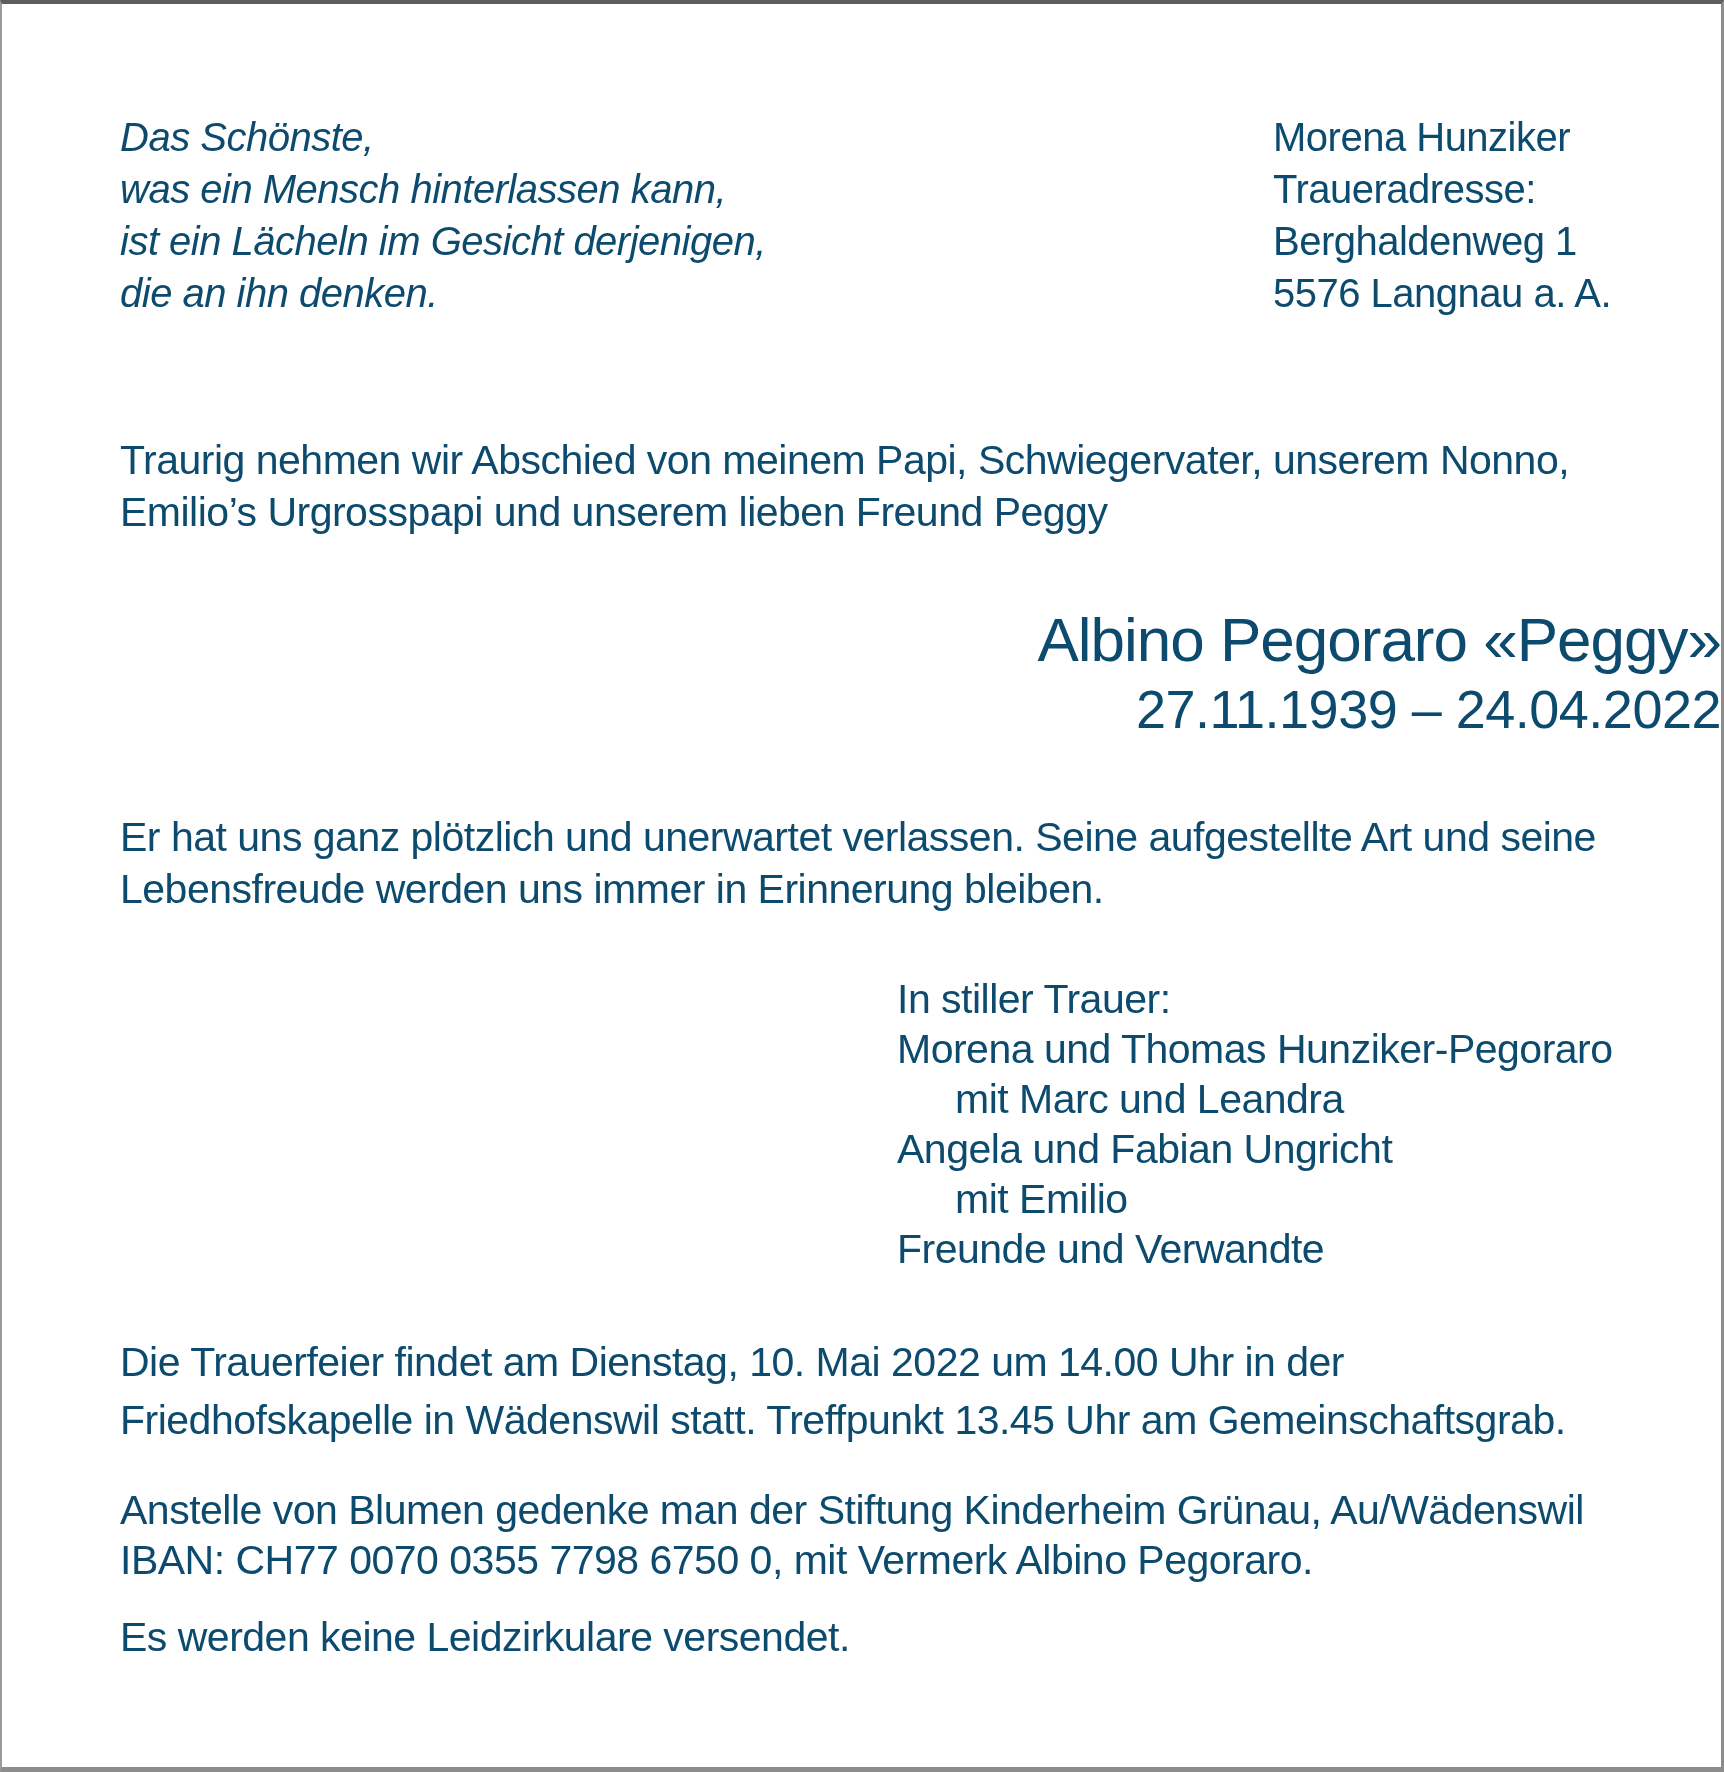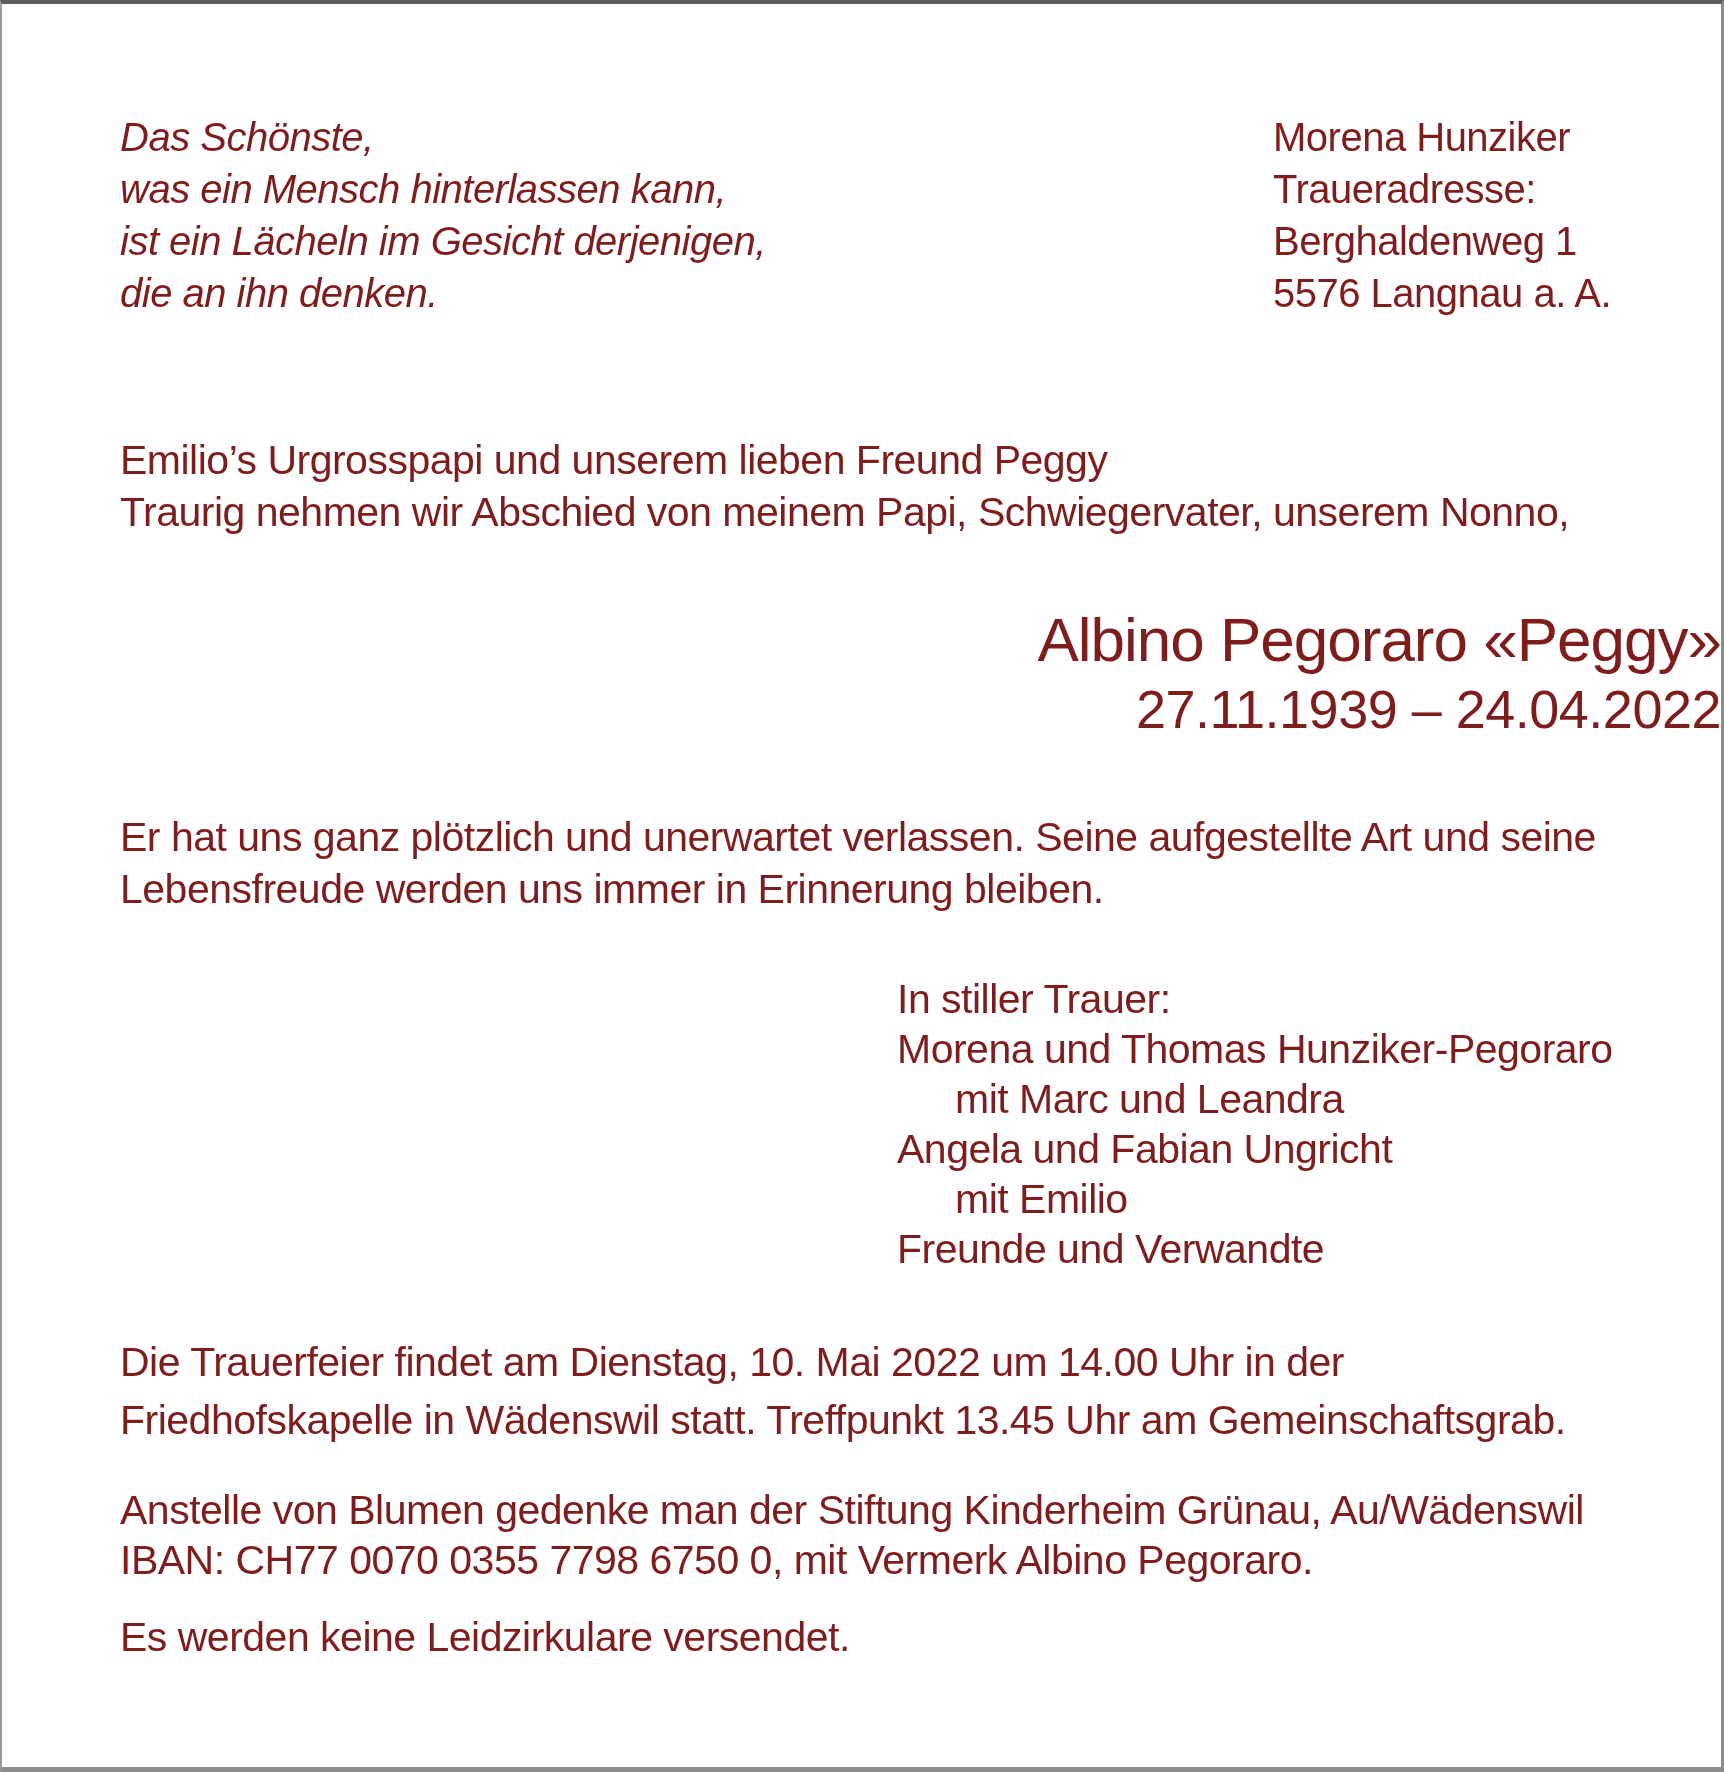--- a/index.html
+++ b/index.html
@@ -12,21 +12,21 @@
     position: relative;
     width: 1724px;
     height: 1772px;
     box-sizing: border-box;
     background: #ffffff;
     border-top: 4px solid #5d5d5d;
     border-left: 2px solid #9a9a9a;
     border-right: 3px solid #8c8c8c;
     border-bottom: 5px solid #8c8c8c;
     font-family: "Liberation Sans", "DejaVu Sans", sans-serif;
-    color: #7f1d1d;
+    color: #0c4a6e;
     overflow: hidden;
   }
   .block {
     position: absolute;
     white-space: nowrap;
     letter-spacing: -0.5px;
   }
   .poem {
     left: 118px;
     top: 107px;
@@ -112,22 +112,22 @@
   </div>
 
   <div class="block address">
     <div>Morena Hunziker</div>
     <div>Traueradresse:</div>
     <div>Berghaldenweg 1</div>
     <div>5576 Langnau a. A.</div>
   </div>
 
   <div class="block intro">
+    <div>Traurig nehmen wir Abschied von meinem Papi, Schwiegervater, unserem Nonno,</div>
     <div>Emilio’s Urgrosspapi und unserem lieben Freund Peggy</div>
-    <div>Traurig nehmen wir Abschied von meinem Papi, Schwiegervater, unserem Nonno,</div>
   </div>
 
   <div class="block name-block">
     <div class="name">Albino Pegoraro «Peggy»</div>
     <div class="dates">27.11.1939 – 24.04.2022</div>
   </div>
 
   <div class="block farewell">
     <div>Er hat uns ganz plötzlich und unerwartet verlassen. Seine aufgestellte Art und seine</div>
     <div>Lebensfreude werden uns immer in Erinnerung bleiben.</div>

